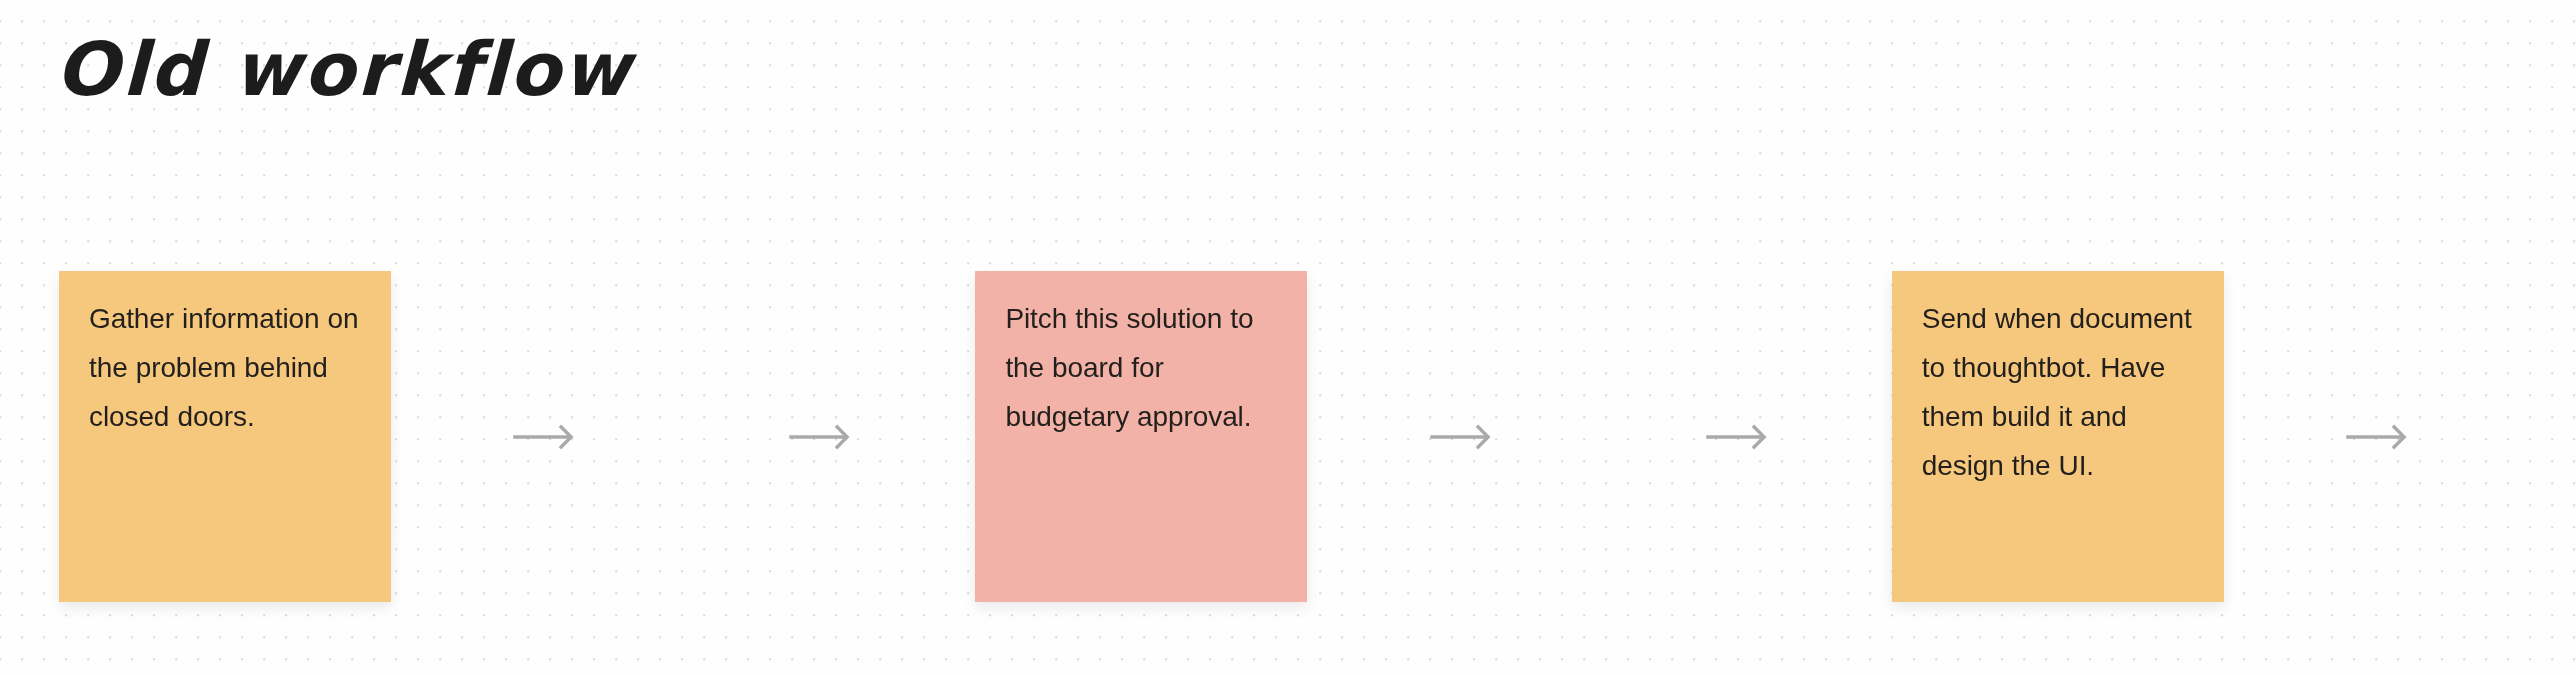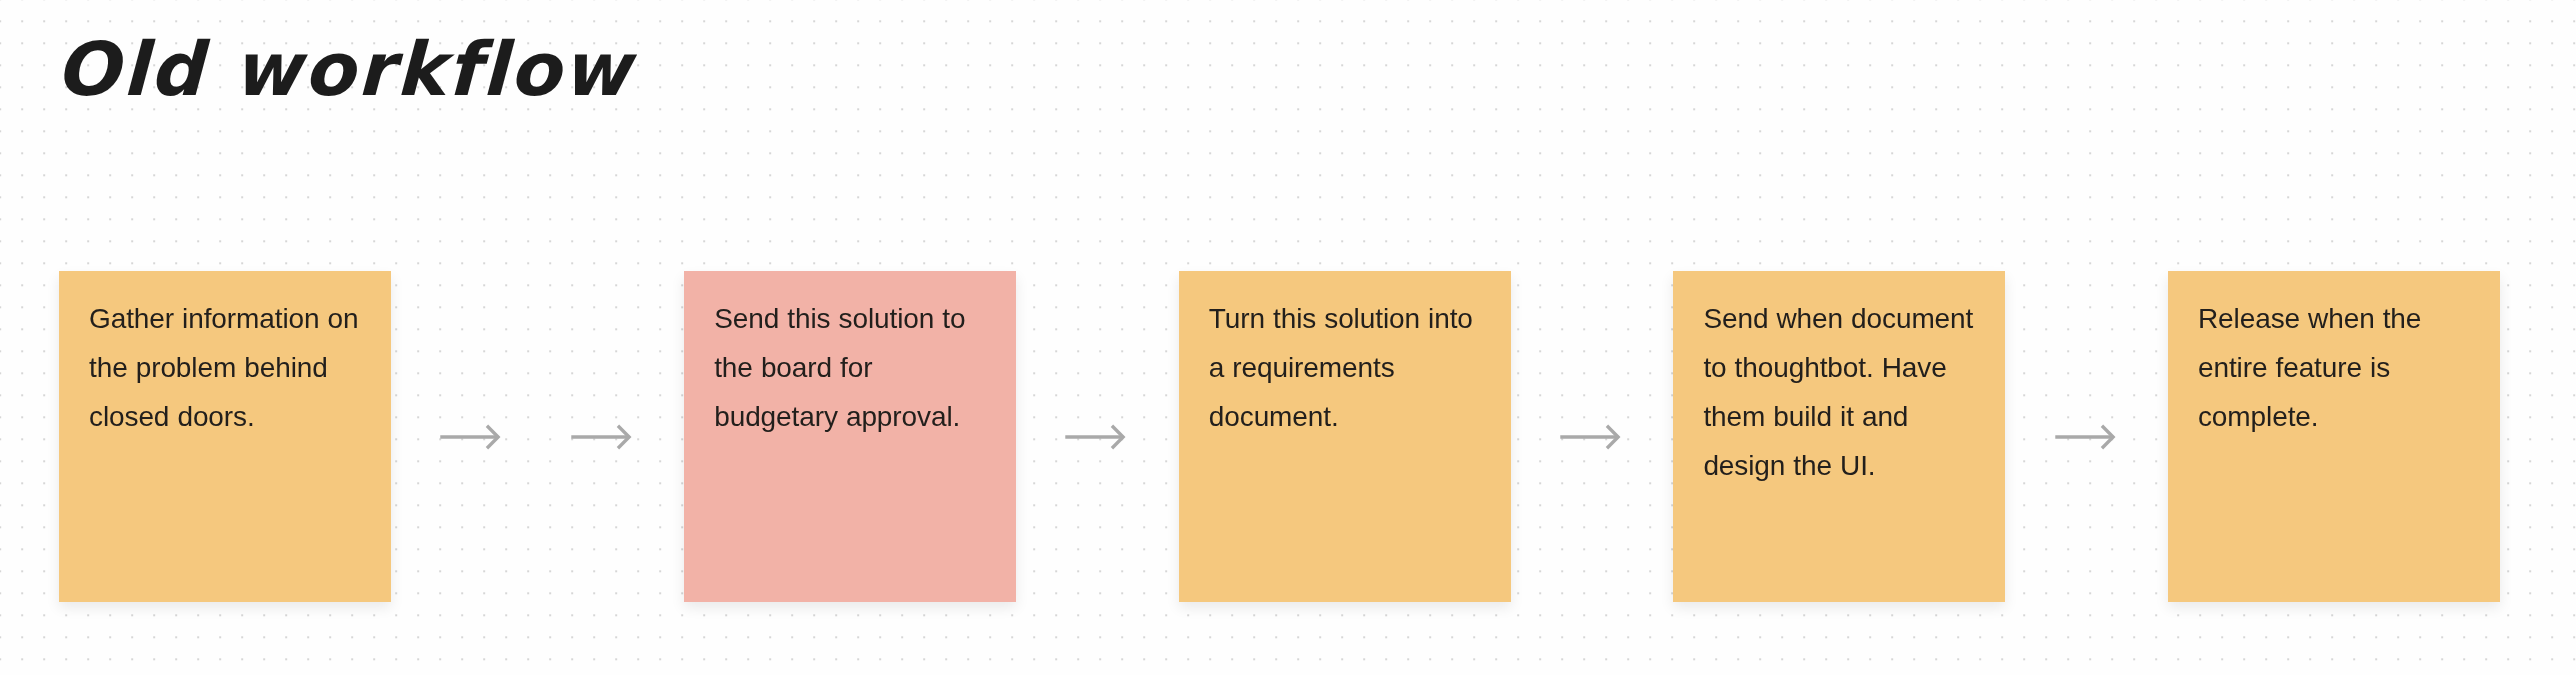--- a/index.html
+++ b/index.html
@@ -130,35 +130,32 @@
     <div class="connector">
       <span>
         <svg viewBox="0 0 68 30" xmlns="http://www.w3.org/2000/svg">
           <line x1="0" y1="15" x2="62" y2="15"></line>
           <polyline points="50,3 62,15 50,27"></polyline>
         </svg>
       </span>
     </div>
 
     <div class="card accent-pink">
-      <div class="card-text">Send this solution to the board for budgetary approval.</div>
+      <div class="card-text">Pitch this solution to the board for budgetary approval.</div>
     </div>
 
     <div class="connector">
       <span>
         <svg viewBox="0 0 68 30" xmlns="http://www.w3.org/2000/svg">
           <line x1="0" y1="15" x2="62" y2="15"></line>
           <polyline points="50,3 62,15 50,27"></polyline>
         </svg>
       </span>
     </div>
 
-    <div class="card">
-      <div class="card-text">Turn this solution into a requirements document.</div>
-    </div>
 
     <div class="connector">
       <span>
         <svg viewBox="0 0 68 30" xmlns="http://www.w3.org/2000/svg">
           <line x1="0" y1="15" x2="62" y2="15"></line>
           <polyline points="50,3 62,15 50,27"></polyline>
         </svg>
       </span>
     </div>
 
@@ -168,19 +165,16 @@
 
     <div class="connector">
       <span>
         <svg viewBox="0 0 68 30" xmlns="http://www.w3.org/2000/svg">
           <line x1="0" y1="15" x2="62" y2="15"></line>
           <polyline points="50,3 62,15 50,27"></polyline>
         </svg>
       </span>
     </div>
 
-    <div class="card">
-      <div class="card-text">Release when the entire feature is complete.</div>
-    </div>
 
   </div>
 </div>
 
 
 </body></html>

